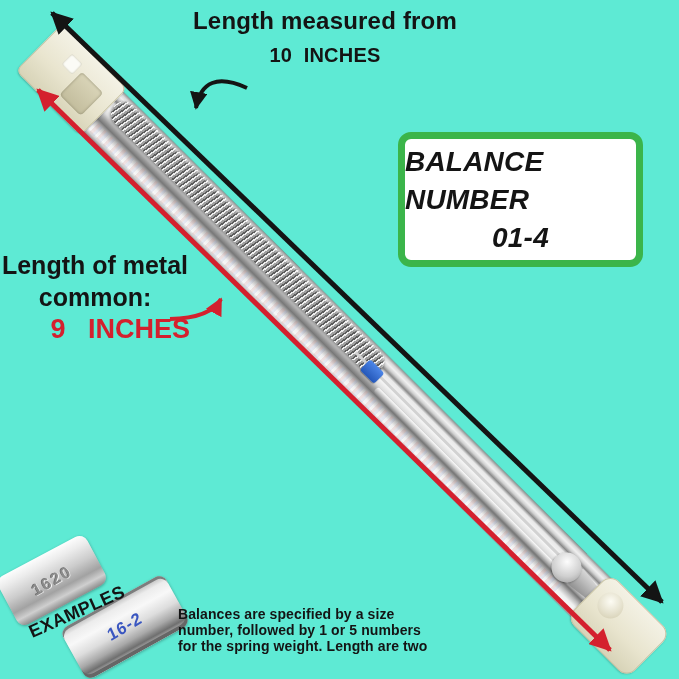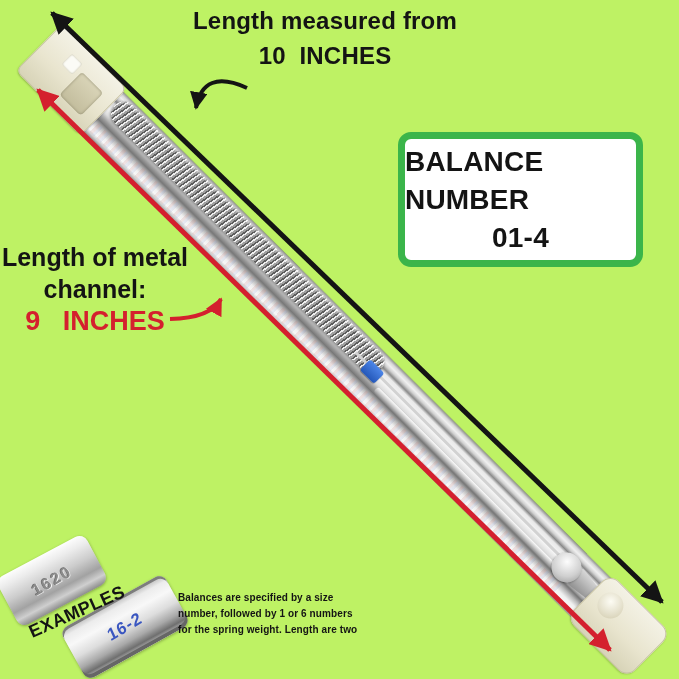--- a/index.html
+++ b/index.html
@@ -1,16 +1,16 @@
 <!DOCTYPE html>
 <html><head>
 <meta charset="utf-8">
 <style>
   html,body{margin:0;padding:0;background:#fff;}
-  .canvas{position:relative;width:679px;height:679px;background:#bef264;overflow:hidden;
+  .canvas{position:relative;width:679px;height:679px;background:#5eead4;overflow:hidden;
           font-family:"Liberation Sans","DejaVu Sans",sans-serif;color:#141414;}
   .pre{white-space:pre;}
 
   
   .balance{position:absolute;left:60px;top:26px;width:862px;height:60px;
            transform:rotate(44.9deg);transform-origin:0 0;z-index:1;}
   .channel{position:absolute;left:38px;right:34px;top:2px;height:56px;
     background:linear-gradient(180deg,#8f8f8f 0,#d8d8d8 3px,#f0f0f0 6px,#cfcfcf 9px,#8a8a8a 12px,
       #e9e9e9 15px,#f7f7f7 22px,#dcdcdc 28px,#9e9e9e 33px,#787878 37px,#b7b7b7 41px,
       #efefef 46px,#f8f8f8 50px,#cccccc 53px,#909090 56px);
@@ -40,45 +40,45 @@
   .cap-bottom{right:0;top:-1px;width:86px;height:63px;border-radius:12px;}
   .cap-bottom::before{content:'';position:absolute;left:10px;top:10px;width:26px;height:26px;border-radius:50%;
     background:radial-gradient(circle at 40% 38%,#fdfcf4,#ddd8c0 70%,#c4bfa2);}
 
   
   .arrows{position:absolute;left:0;top:0;z-index:3;pointer-events:none;}
 
   
   .note{position:absolute;font-weight:800;z-index:4;}
   .top-note{left:170px;top:4px;width:310px;text-align:center;font-size:24px;line-height:33px;letter-spacing:.2px;}
-  .top-note .value{font-size:24px;margin-top:2px;}
-  .left-note{left:0px;top:241px;width:190px;text-align:center;font-size:25px;line-height:32px;}
-  .left-note .value{color:#d4202e;font-size:27px;}
+  .top-note .value{font-size:20px;margin-top:2px;}
+  .left-note{left:0px;top:249px;width:190px;text-align:center;font-size:25px;line-height:32px;}
+  .left-note .value{color:#d4202e;font-size:27px;text-align:right;}
 
   .balance-box{position:absolute;left:398px;top:132px;width:245px;height:135px;z-index:4;
     box-sizing:border-box;border:7px solid #3bb54a;border-radius:13px;background:#fff;
     display:flex;flex-direction:column;justify-content:center;align-items:center;
-    font-weight:800;font-size:28px;line-height:38px;letter-spacing:.2px;}
+    font-weight:800;font-size:28px;line-height:38px;letter-spacing:.2px;font-style:italic;}
 
   
   .piece{position:absolute;z-index:2;border-radius:9px;display:flex;align-items:center;justify-content:center;}
   .piece1{left:2px;top:553px;width:100px;height:55px;transform:rotate(-28deg);
     background:linear-gradient(180deg,#fdfdfd 0,#ececec 18%,#cccccc 45%,#a2a2a2 70%,#cfcfcf 85%,#8c8c8c 100%);
     box-shadow:0 1px 3px rgba(0,0,0,.3);}
   .piece1 .stamp{color:#8a8a8a;font-weight:700;font-size:16px;letter-spacing:2px;transform:rotate(-2deg);
     text-shadow:.6px .6px 0 #f5f5f5,-.6px -.6px 0 #6e6e6e;}
   .piece2{left:66px;top:598px;width:118px;height:58px;transform:rotate(-29deg);
     background:linear-gradient(180deg,#b5b5b5 0,#ececec 14%,#f8f8f8 32%,#dddddd 55%,#a8a8a8 75%,#6f6f6f 88%,#d0d0d0 100%);
     box-shadow:inset 0 3px 0 #7d7d7d, inset 0 -4px 0 #666, 0 1px 3px rgba(0,0,0,.3);}
   .piece2 .stamp{color:#3a56c0;font-weight:800;font-size:17px;letter-spacing:1px;transform:rotate(-2deg) skewX(-6deg);}
   .examples-label{position:absolute;left:24px;top:594px;width:140px;z-index:5;transform:rotate(-24deg);
     font-weight:800;font-size:18px;letter-spacing:.5px;}
 
-  .footer-note{position:absolute;left:178px;top:590px;width:270px;z-index:4;
-    font-weight:700;font-size:10px;line-height:16.2px;letter-spacing:.1px;}
+  .footer-note{position:absolute;left:178px;top:606px;width:270px;z-index:4;
+    font-weight:700;font-size:14px;line-height:16.2px;letter-spacing:.1px;}
 </style>
 </head>
 <body>
 
 <div class="canvas">
 
   <div class="balance">
     <div class="channel"></div>
     <div class="liner"></div>
     <div class="spring"></div>
@@ -111,31 +111,31 @@
     <div class="value pre">10  INCHES</div>
   </div>
 
   <div class="balance-box">
     <div>BALANCE NUMBER</div>
     <div>01-4</div>
   </div>
 
   <div class="note left-note">
     <div>Length of metal</div>
-    <div>channel:</div>
+    <div>common:</div>
     <div class="value pre">9   INCHES</div>
   </div>
 
   <div class="piece piece1">
     <span class="stamp">1620</span>
   </div>
   <div class="piece piece2">
     <span class="stamp">16-2</span>
   </div>
   <div class="examples-label">EXAMPLES</div>
 
   <div class="footer-note">
     <div>Balances are specified by a size</div>
-    <div>number, followed by 1 or 6 numbers</div>
+    <div>number, followed by 1 or 5 numbers</div>
     <div>for the spring weight. Length are two</div>
   </div>
 
 </div>
 
 </body></html>

